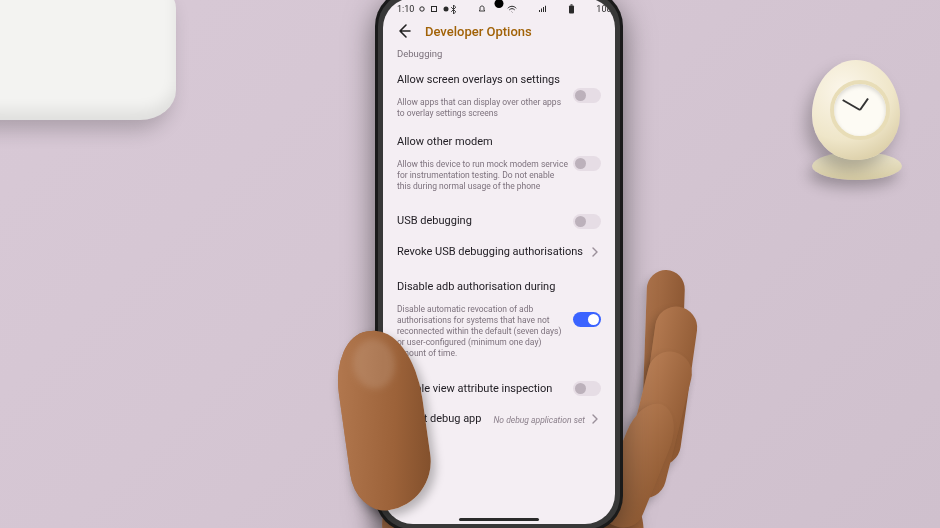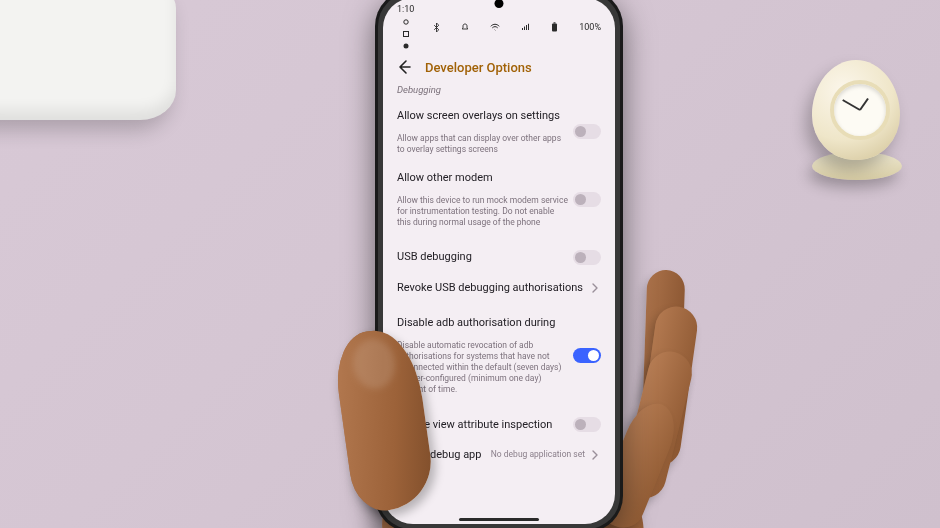--- a/index.html
+++ b/index.html
@@ -23,31 +23,31 @@
   .clock .base{width:90px;height:28px;background:linear-gradient(#eee8d0,#d6cba3);border-radius:50%;margin-top:-8px;box-shadow:-4px 8px 14px rgba(0,0,0,.25);}
 
   
   .phone{position:absolute;left:375px;top:-10px;width:248px;height:542px;border-radius:36px;background:#1a1a1a;box-shadow:0 10px 30px rgba(0,0,0,.5);}
   .phone:before{content:"";position:absolute;inset:3px;border-radius:33px;background:#383838;}
   .screen{position:absolute;inset:8px;border-radius:30px;background:#f4eef3;overflow:hidden;display:flex;flex-direction:column;}
   .camera{position:absolute;left:50%;top:9px;width:9px;height:9px;background:#000;border-radius:50%;transform:translateX(-50%);z-index:5;}
 
   
   .status{display:flex;align-items:center;justify-content:space-between;padding:6px 14px 2px;font-size:9px;color:#2a2a2a;z-index:4;position:relative;}
-  .status .left{display:flex;gap:4px;align-items:center;flex-direction:column;}
+  .status .left{display:flex;gap:4px;align-items:center;}
   .status .right{display:flex;gap:21px;align-items:center;}
   .sicon{display:inline-flex;}
 
   
   .header{display:flex;align-items:center;gap:12px;padding:6px 12px 8px;}
   .header .title{font-size:13px;font-weight:500;color:#a16207;}
   .back{width:18px;height:18px;display:flex;align-items:center;justify-content:center;}
 
   
-  .section{padding:0 14px 6px;font-size:9.5px;color:#7a707a;font-style:italic;}
+  .section{padding:0 14px 6px;font-size:9.5px;color:#7a707a;}
 
   
   .list{flex:1;overflow:hidden;padding:0 12px;}
   .item{display:flex;align-items:center;gap:4px;padding:8px 2px;}
   .item + .item{}
   .item .text{flex:1;min-width:0;}
   .item .ttl{font-size:11px;color:#232026;line-height:1.25;}
   .item .dsc{font-size:8.5px;color:#7d727d;line-height:1.3;margin-top:10px;}
   .gap{height:6px;}
 
@@ -57,21 +57,21 @@
   .toggle.off .knob{left:2px;background:#bcb1bb;}
   .toggle.on{background:#3a63ff;}
   .toggle.on .knob{left:15px;background:#fff;}
   .toggle .knob{position:absolute;top:2px;width:11px;height:11px;border-radius:50%;}
 
   
   .chev{flex:0 0 auto;width:12px;height:12px;display:flex;align-items:center;justify-content:center;}
 
   
   .sel-row{display:flex;align-items:center;justify-content:space-between;padding:8px 2px;gap:8px;}
-  .sel-row .rs{display:flex;align-items:flex-start;gap:4px;}
+  .sel-row .rs{display:flex;align-items:flex-end;gap:4px;font-style:italic;}
   .sel-row .rval{font-size:8.5px;color:#8a7f8a;text-align:right;line-height:1.2;}
 
   
   .navbar{height:10px;display:flex;justify-content:center;align-items:center;}
   .navpill{width:80px;height:3px;border-radius:2px;background:#2a2a2a;}
 
   
   .hand{position:absolute;left:175px;top:210px;width:480px;height:350px;pointer-events:none;z-index:-0;}
   .hand .thumb{position:absolute;left:168px;top:120px;width:82px;height:180px;background:linear-gradient(100deg,#b47a51 0%,#9c6239 60%,#7e4d2a 100%);border-radius:44px 50px 60px 40px/70px 90px 60px 50px;transform:rotate(-8deg);box-shadow:4px 8px 14px rgba(0,0,0,.25);}
   .hand .thumb:after{content:"";position:absolute;left:18px;top:8px;width:42px;height:50px;border-radius:50%;background:rgba(255,255,255,.12);filter:blur(3px);}

